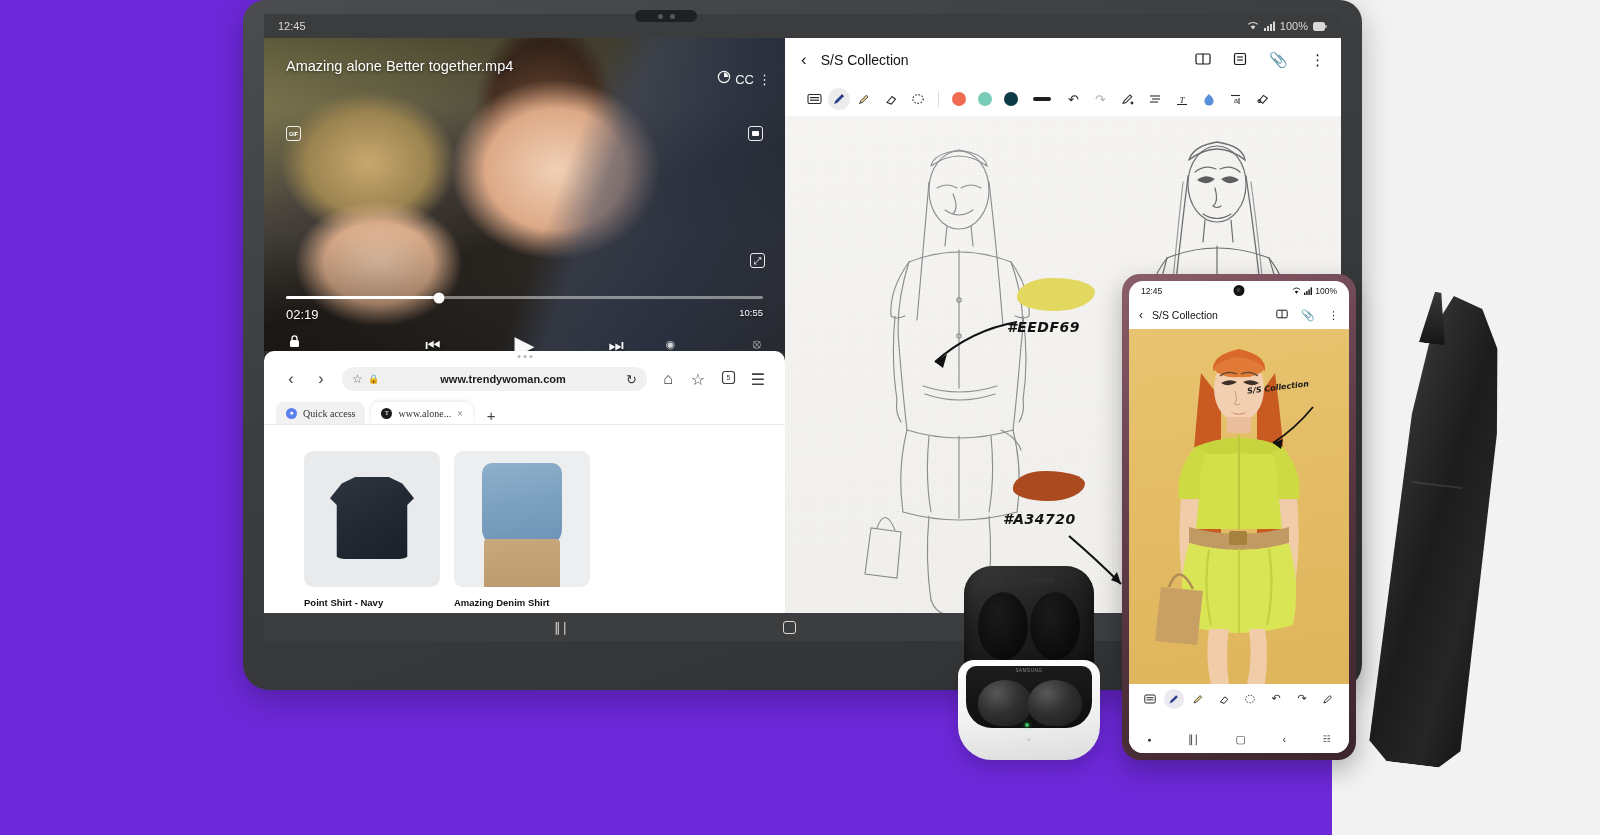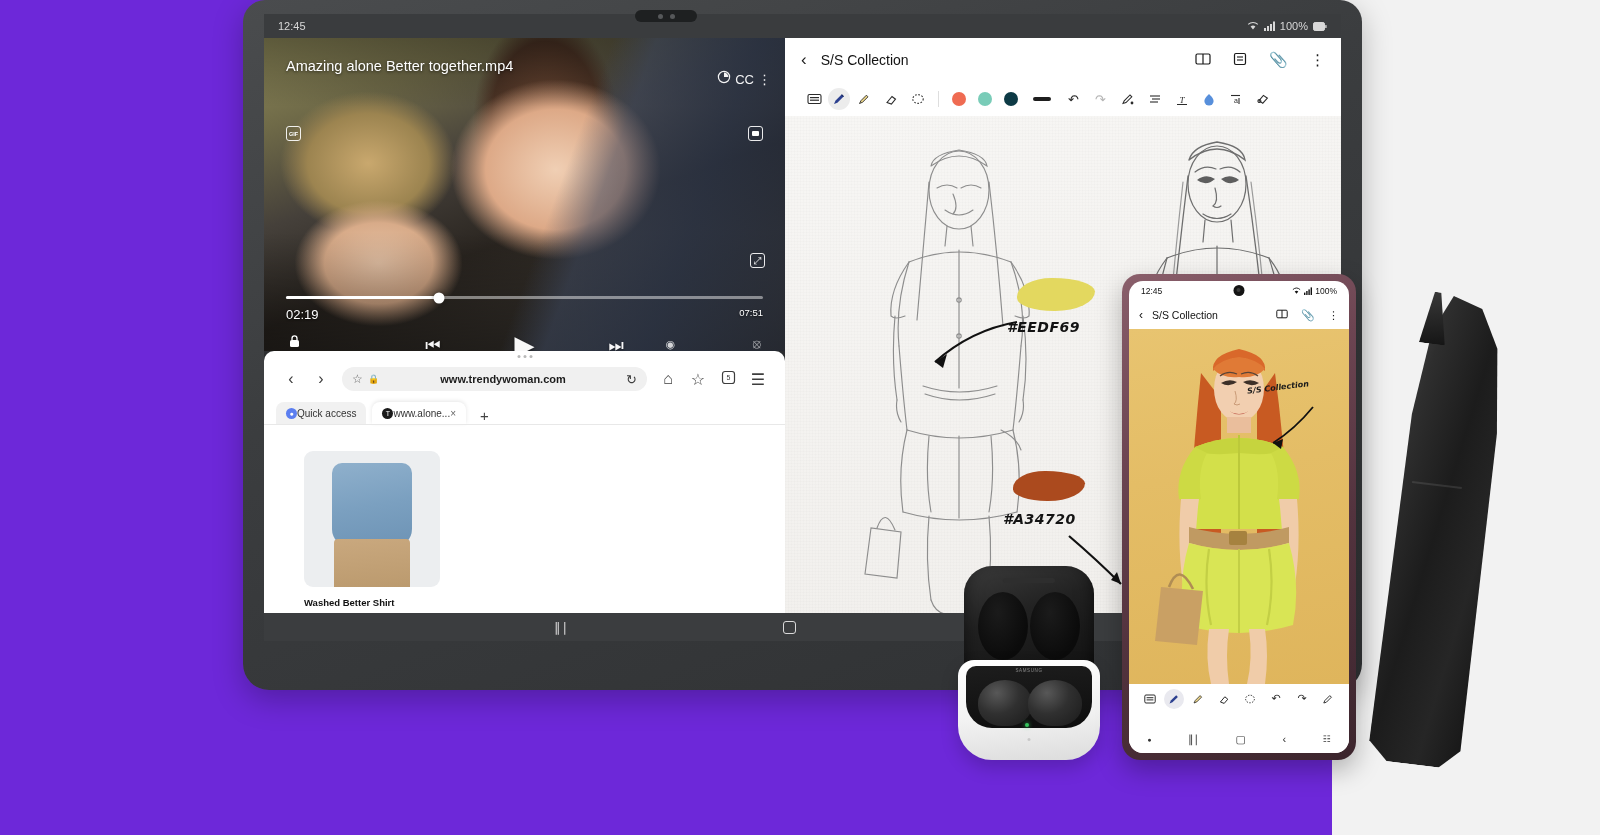--- a/index.html
+++ b/index.html
@@ -107,21 +107,21 @@
   .urlbar { flex: 1; height: 24px; margin: 0 6px; background:#f0f0f0; border-radius:13px;
     display:flex; align-items:center; padding: 0 10px; gap: 6px; position:relative; }
   .url-text { flex:1; text-align:center; font-size: 11px; color:#1b1b1b; font-weight: bold; }
   .url-star { font-size: 12px; color:#6a6a6a; }
   .url-lock { font-size: 9px; color:#6a6a6a; }
   .url-reload { font-size: 13px; color:#3d3d3d; }
   .browser-tabs { position:absolute; left:0; top:46px; width:100%; height: 27px;
     display:flex; align-items:flex-end; padding: 0 12px; gap: 6px; }
   .tab {
     height: 22px; border-radius: 8px 8px 0 0; display:flex; align-items:center;
-    padding: 0 10px; font-size: 10px; color:#333;
+    gap:6px; padding: 0 10px; font-size: 10px; color:#333;font-family:Liberation Serif, serif;
   }
   .tab-inactive { background:#f1f1f1; }
   .tab-active { background:#fff; box-shadow: 0 -1px 4px rgba(0,0,0,.10); }
   .tab-fav { width: 11px; height: 11px; border-radius:50%; display:flex;
     align-items:center; justify-content:center; font-size:7px; color:#fff; }
   .fav-quick { background:#5b7ef0; }
   .fav-site { background:#1a1a1a; }
   .tab-x { font-size: 10px; color:#666; }
   .tab-plus { font-size: 15px; color:#444; padding: 0 8px; }
   .tabs-underline { position:absolute; left:0; top: 73px; width:100%; height:1px; background:#e8e8e8; }
@@ -323,21 +323,21 @@
 
       <div class="video-chip chip-gif">GIF</div>
       <div class="video-chip chip-pip"></div>
       <div class="video-expand"></div>
 
       <div class="scrubber">
         <div class="scrub-fill"></div>
         <div class="scrub-knob"></div>
       </div>
       <div class="time-left">02:19</div>
-      <div class="time-right">07:51</div>
+      <div class="time-right">10:55</div>
 
       <div class="video-lock">
         <svg width="13" height="14" viewBox="0 0 13 14">
           <rect x="2" y="6" width="9" height="7" rx="1.6" fill="#fff"></rect>
           <path d="M4 6 V4.4 A2.5 2.5 0 0 1 9 4.4 V6" stroke="#fff" stroke-width="1.3" fill="none"></path>
         </svg>
       </div>
 
       <div class="video-controls">
         <span class="vc">⏮</span>
@@ -384,22 +384,26 @@
           <span class="tab-fav fav-site">T</span>
           <span>www.alone...</span>
           <span class="tab-x">×</span>
         </div>
         <span class="tab-plus">+</span>
       </div>
       <div class="tabs-underline"></div>
 
       <div class="products">
         <div class="product">
+          <div class="product-img p1"></div>
+          <div class="product-name">Point Shirt - Navy</div>
+        </div>
+        <div class="product">
           <div class="product-img p3"></div>
-          <div class="product-name">Washed Better Shirt</div>
+          <div class="product-name">Amazing Denim Shirt</div>
         </div>
       </div>
     </div>
 
     <div class="notes-pane">
       <div class="notes-tabmark"></div>
 
       <div class="notes-header">
         <span class="nh-back">‹</span>
         <span class="nh-title">S/S Collection</span>

